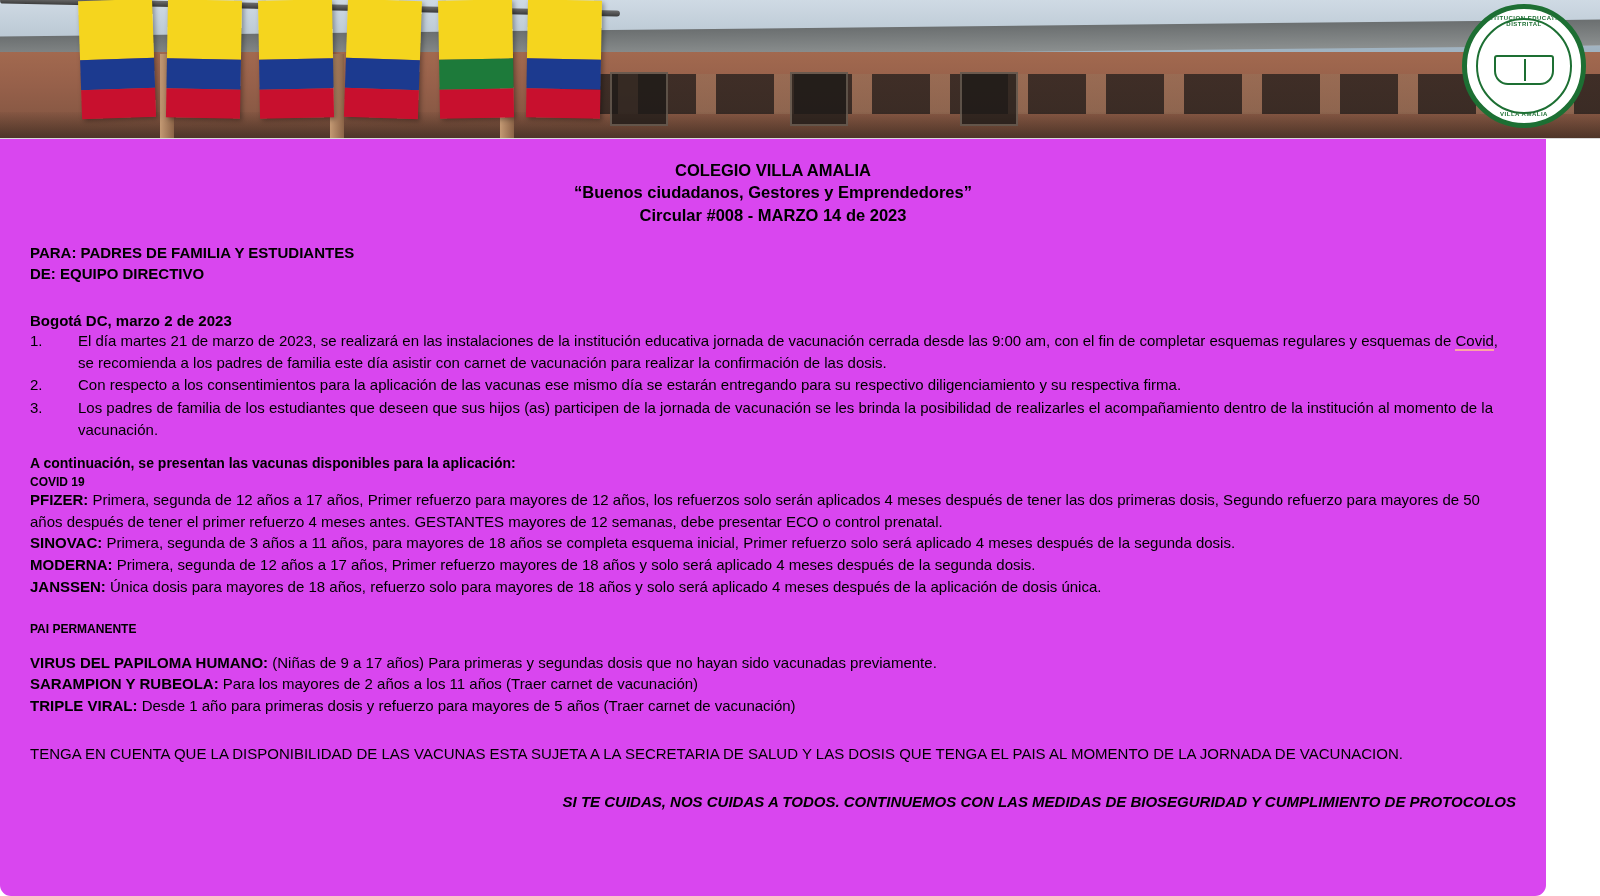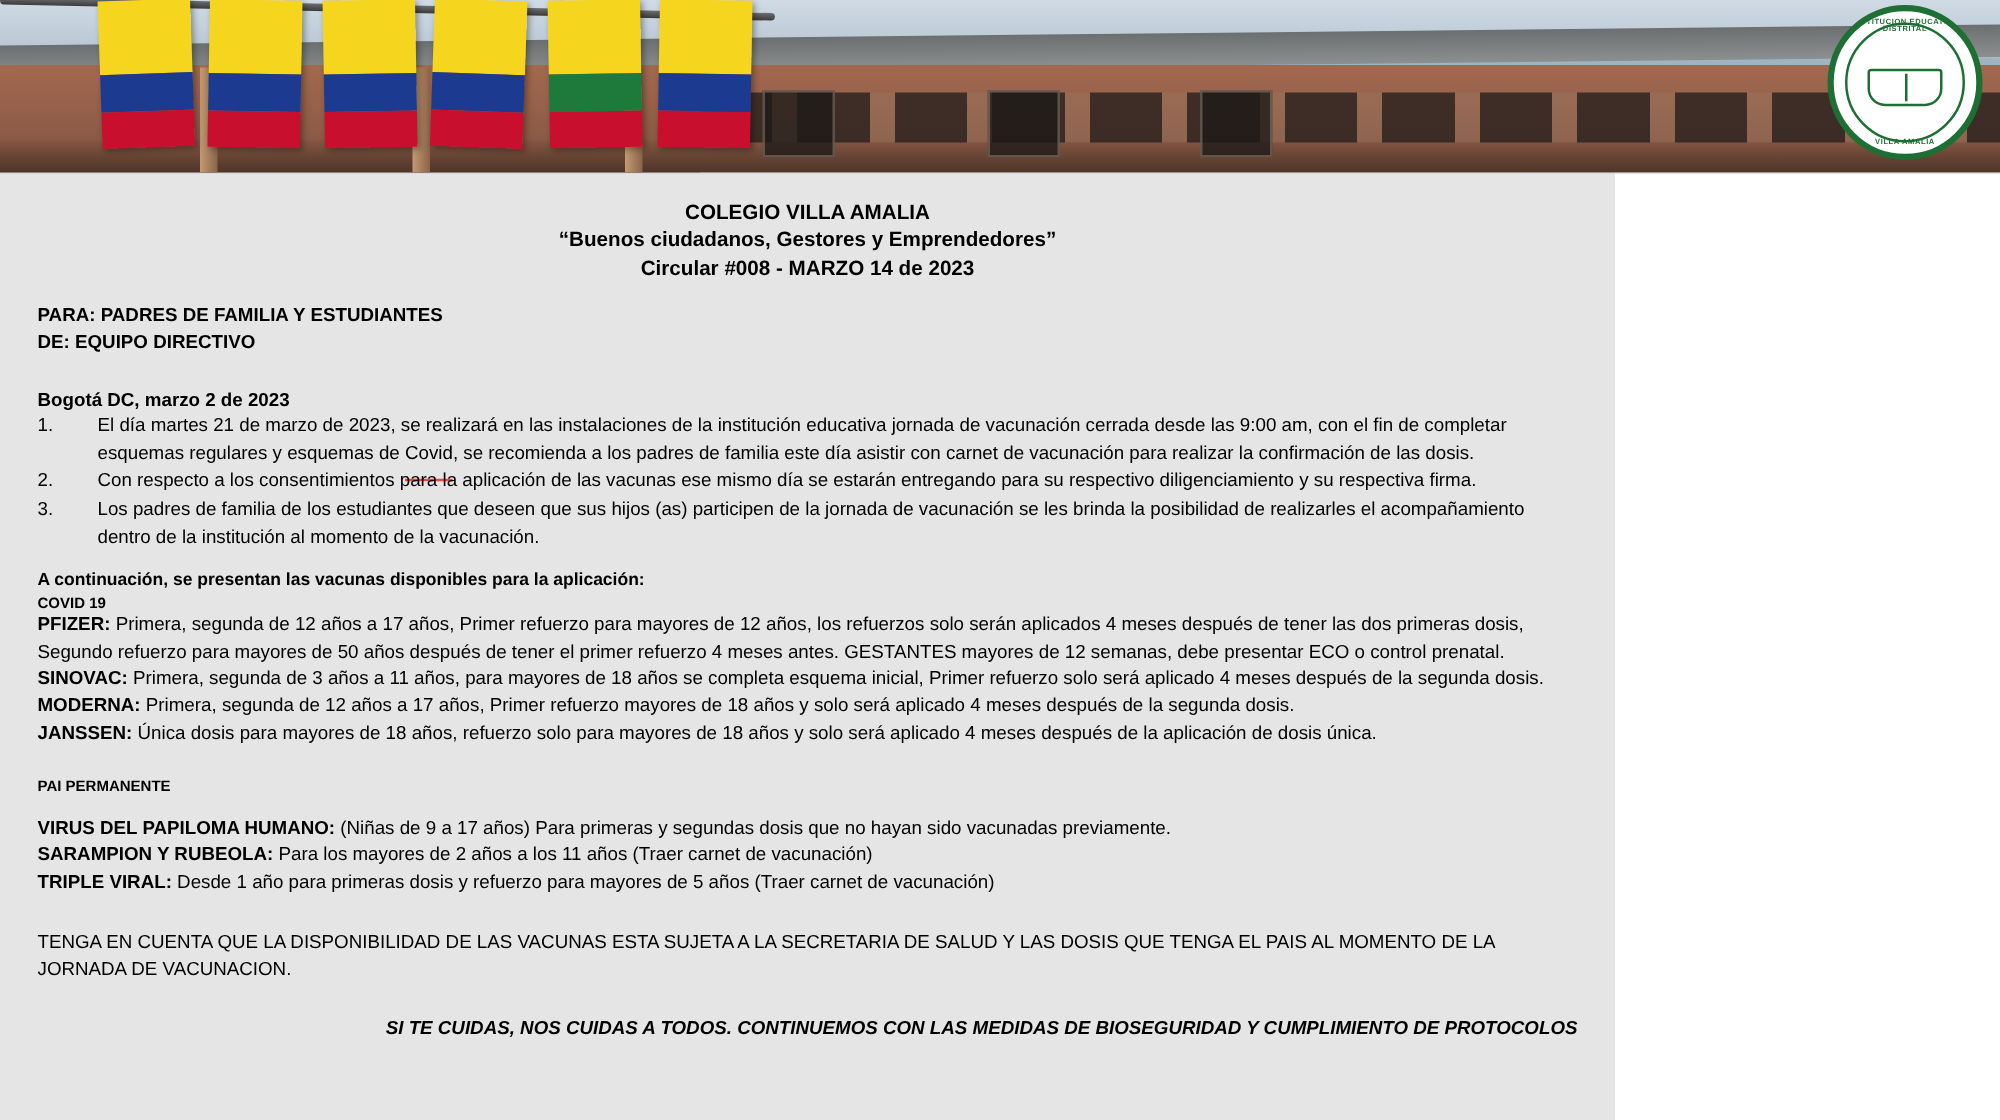--- a/index.html
+++ b/index.html
@@ -10,24 +10,25 @@
   body {
     width: 1600px;
     height: 896px;
     font-family: "Liberation Sans", sans-serif;
     color: #000000;
     overflow: hidden;
   }
 
   .page {
     position: relative;
-    width: 1292px;
+    width: 1546px;
     height: 896px;
-    background: #e5e5e5;
+    background: #d946ef;
     box-sizing: border-box;
+    border-radius: 11px;
   }
 
   
   .banner {
     position: relative;
     width: 1600px;
     height: 138px;
     overflow: hidden;
     background: linear-gradient(to bottom, #b9c8d4 0%, #9fb2c0 38%, #8d9aa0 60%, #6f7476 100%);
     border-bottom: 1px solid #d9d9d9;
@@ -195,22 +196,22 @@
     margin-top: 1px;
   }
   ol.numlist li .num {
     position: absolute;
     left: 0;
     top: 0;
     width: 30px;
     text-align: left;
   }
   .underline-red {
-    border-bottom: 2px solid #ef4444;
-    padding-bottom: 12px;
+    border-bottom: 2px solid #fca5a5;
+    padding-bottom: 0px;
   }
 
   .after-list { font-size: 14px; line-height: 1.45; margin-top: 12px; font-weight: bold; }
 
   .section-head {
     font-weight: bold;
     font-size: 12px;
     margin-top: 2px;
   }
   .vaccine-line {

